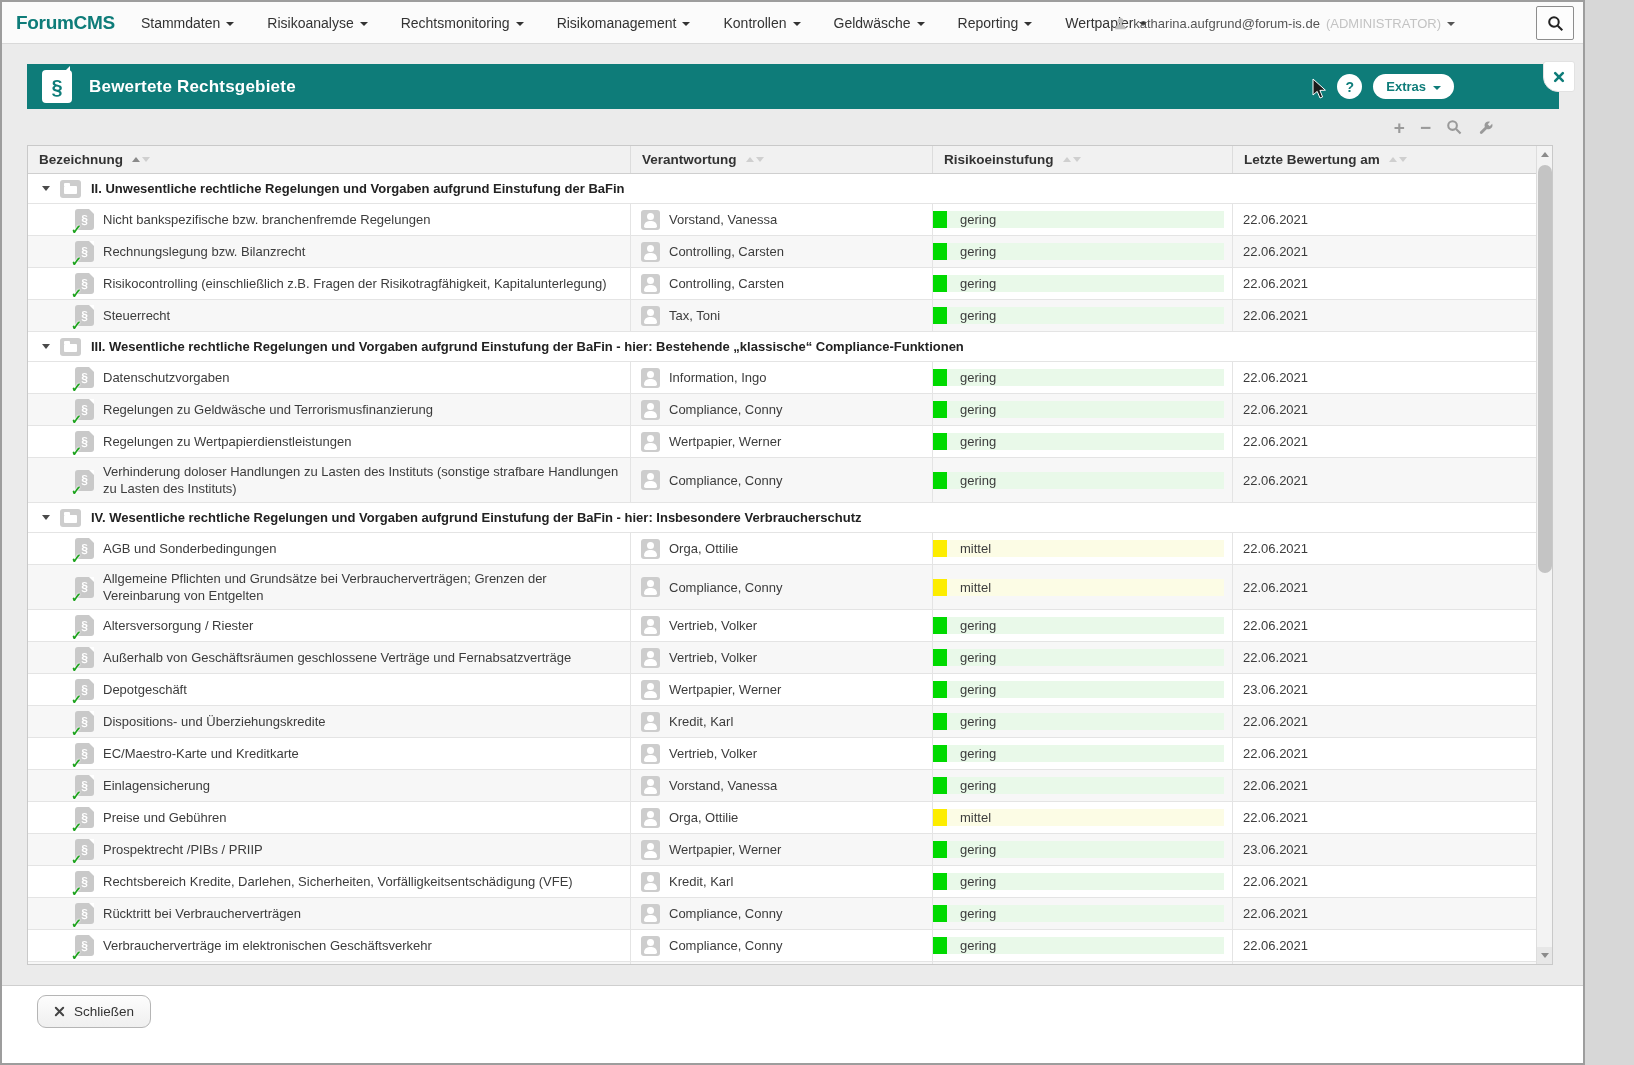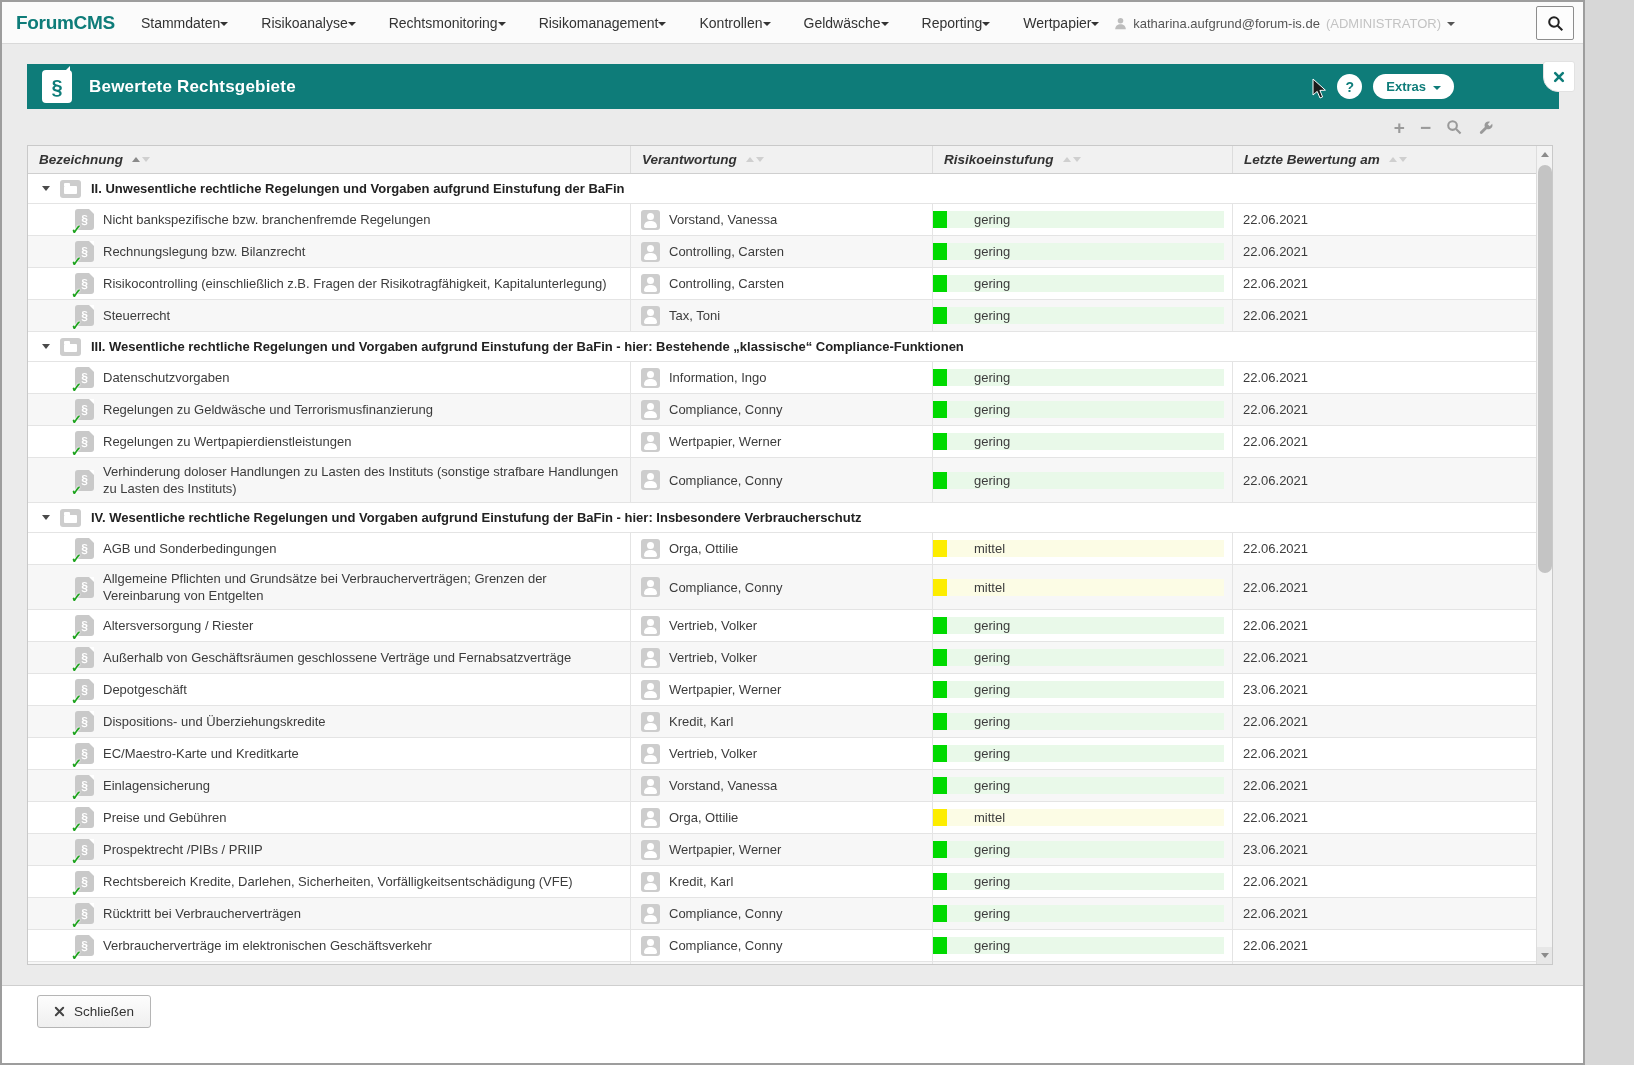--- a/index.html
+++ b/index.html
@@ -10,21 +10,21 @@
     font-family:"Liberation Sans", sans-serif; color:#333;
   }
 
   
   .navbar {
     height:42px; background:#fbfbfb; border-bottom:1px solid #d9d9d9;
     display:flex; align-items:center; padding:0 10px; position:relative;
   }
   .brand { color:#0e7c79; font-weight:bold; font-size:19px; margin:0 26px 0 4px; letter-spacing:-0.3px; cursor:pointer; }
   .menus { display:flex; align-items:center; }
-  .menu-item { display:flex; align-items:center; margin-right:33px; font-size:14px; color:#333; cursor:pointer; white-space:nowrap; }
+  .menu-item { display:flex; align-items:center; gap:6px; margin-right:33px; font-size:14px; color:#333; cursor:pointer; white-space:nowrap; }
   .caret-down { width:0; height:0; border-left:4px solid transparent; border-right:4px solid transparent; border-top:4px solid #333; display:inline-block; margin-top:2px; }
   .user-area { position:absolute; right:128px; top:0; height:42px; display:flex; align-items:center; gap:6px; font-size:13px; color:#555; cursor:pointer; }
   .user-area .role { color:#c3c3c3; }
   .user-area .caret-down { border-top-color:#555; }
   .person-svg { width:13px; height:13px; fill:#bdbdbd; }
   .search-btn {
     position:absolute; right:9px; top:4px; width:38px; height:34px;
     border:1px solid #8d8d8d; border-radius:2px; background:#fdfdfd;
     display:flex; align-items:center; justify-content:center; cursor:pointer;
   }
@@ -76,21 +76,21 @@
     border:1px solid #c9c9c9; display:flex; overflow:hidden; position:relative;
   }
   .grid { width:1508px; }
   .thead {
     display:grid; grid-template-columns:603px 302px 300px 303px;
     background:#f1f1f1; border-bottom:1px solid #cfcfcf; height:28px;
   }
   .th {
     display:flex; align-items:center; gap:9px; padding:0 11px;
     font-size:13.5px; font-weight:bold; color:#333;
-    border-right:1px solid #dcdcdc; cursor:pointer; white-space:nowrap;font-style:italic;
+    border-right:1px solid #dcdcdc; cursor:pointer; white-space:nowrap;
   }
   .th:last-child { border-right:none; }
   .sort { display:inline-flex; gap:2px; }
   .tri { width:0; height:0; border-left:4px solid transparent; border-right:4px solid transparent; }
   .tri.up   { border-bottom:5px solid #cfcfcf; }
   .tri.down { border-top:5px solid #cfcfcf; }
   .tri.up.active { border-bottom-color:#8a8a8a; }
 
   .row {
     display:grid; grid-template-columns:603px 302px 300px 303px;
@@ -99,21 +99,21 @@
   .row.shaded { background:#f7f7f7; }
   .cell {
     display:flex; align-items:center; gap:9px; padding:5px 10px;
     border-right:1px solid #e4e4e4; font-size:13px; color:#3c3c3c; line-height:17px;
   }
   .cell:last-child { border-right:none; }
   .cell.name { padding-left:47px; }
   .cell.risk { padding:0 8px 0 0; }
   .risk-wrap { flex:1; display:flex; align-items:stretch; }
   .risk-bar { width:14px; flex-shrink:0; }
-  .risk-label { display:flex; align-items:center; padding-left:27px; font-size:13px; color:#3c3c3c; }
+  .risk-label { display:flex; align-items:center; padding-left:13px; font-size:13px; color:#3c3c3c; }
 
   .group-row {
     display:flex; align-items:center; gap:10px; padding-left:14px;
     border-bottom:1px solid #e4e4e4; min-height:30px; background:#fff;
     font-weight:bold; font-size:13px; color:#222; cursor:pointer;
   }
   .grp-caret { width:0; height:0; border-left:4.5px solid transparent; border-right:4.5px solid transparent; border-top:5px solid #4a4a4a; }
   .folder-icon { width:21px; height:18px; background:#cdcdcd; border-radius:3px; position:relative; flex-shrink:0; }
   .folder-icon::before { content:''; position:absolute; left:4px; top:6px; width:13px; height:8px; background:#fff; border-radius:1px; }
   .folder-icon::after  { content:''; position:absolute; left:4px; top:3px; width:6px;  height:3px; background:#fff; border-radius:1px 1px 0 0; }
@@ -139,21 +139,21 @@
   .sb-tri-down { width:0; height:0; border-left:4px solid transparent; border-right:4px solid transparent; border-top:5px solid #8b8b8b; }
   .sb-thumb { position:absolute; top:19px; left:1px; width:14px; height:408px; background:#c4c4c4; border-radius:7px; }
 
   
   .footer {
     position:absolute; left:0; right:0; bottom:0; height:78px;
     background:#fff; border-top:1px solid #cfcfcf; padding:9px 0 0 35px;
   }
   .btn-close {
     display:inline-flex; align-items:center; gap:9px;
-    background:linear-gradient(#fdfdfd,#efefef); border:1px solid #b5b5b5; border-radius:3px;
+    background:linear-gradient(#fdfdfd,#efefef); border:1px solid #b5b5b5; border-radius:9px;
     padding:8px 16px; font-size:13.5px; color:#333; cursor:pointer;
     font-family:"Liberation Sans", sans-serif;
   }
 
   .cursor-svg { position:absolute; left:1310px; top:76px; pointer-events:none; }
 </style>
 </head>
 <body>
 
 <div class="screen">

